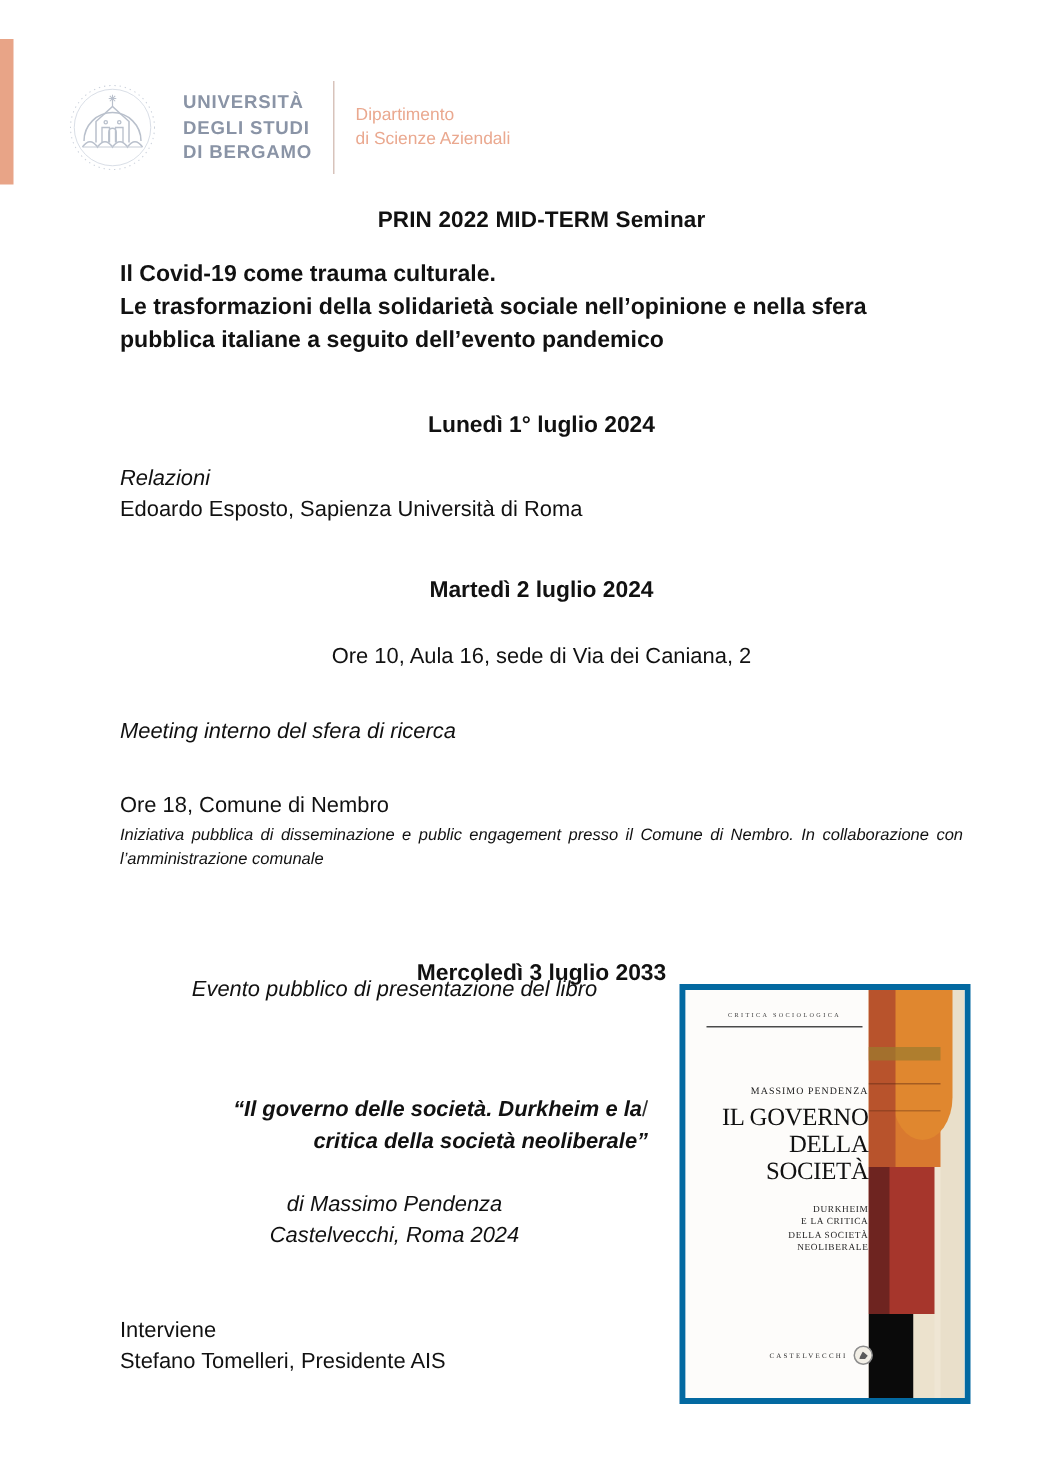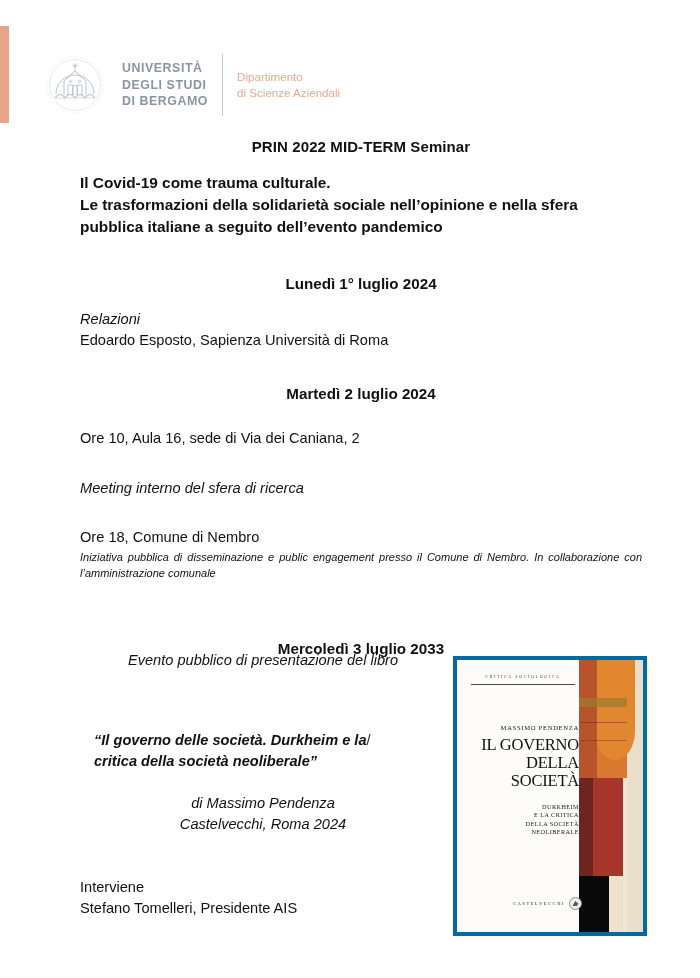--- a/index.html
+++ b/index.html
@@ -99,21 +99,21 @@
     text-align: center;
   }
   .t-body {
     font-size: 14.6px;
     line-height: 1.47;
   }
 
   .sp-day1   { margin-top: 36px; }
   .sp-relaz  { margin-top: 17px; }
   .sp-day2   { margin-top: 34px; }
-  .sp-ore10  { margin-top: 26px; }
+  .sp-ore10  { margin-top: 26px; text-align: center; }
   .sp-meet   { margin-top: 28px; }
   .sp-ore18  { margin-top: 28px; }
   .sp-day3   { margin-top: 58px; }
 
   .nembro-par {
     font-size: 11px;
     line-height: 1.5;
     font-style: italic;
     text-align: justify;
   }
@@ -132,21 +132,21 @@
     font-size: 14.6px;
     font-style: italic;
     text-align: center;
     padding-left: 14px;
   }
   .book-title {
     margin-top: 62px;
     font-size: 14.6px;
     font-weight: bold;
     font-style: italic;
-    text-align: left;
+    text-align: right;
     line-height: 1.42;
     padding-left: 14px;
   }
   .slash-mark {
     font-weight: normal;
     font-style: normal;
     color: #2c2c2c;
   }
   .book-author {
     margin-top: 22px;

